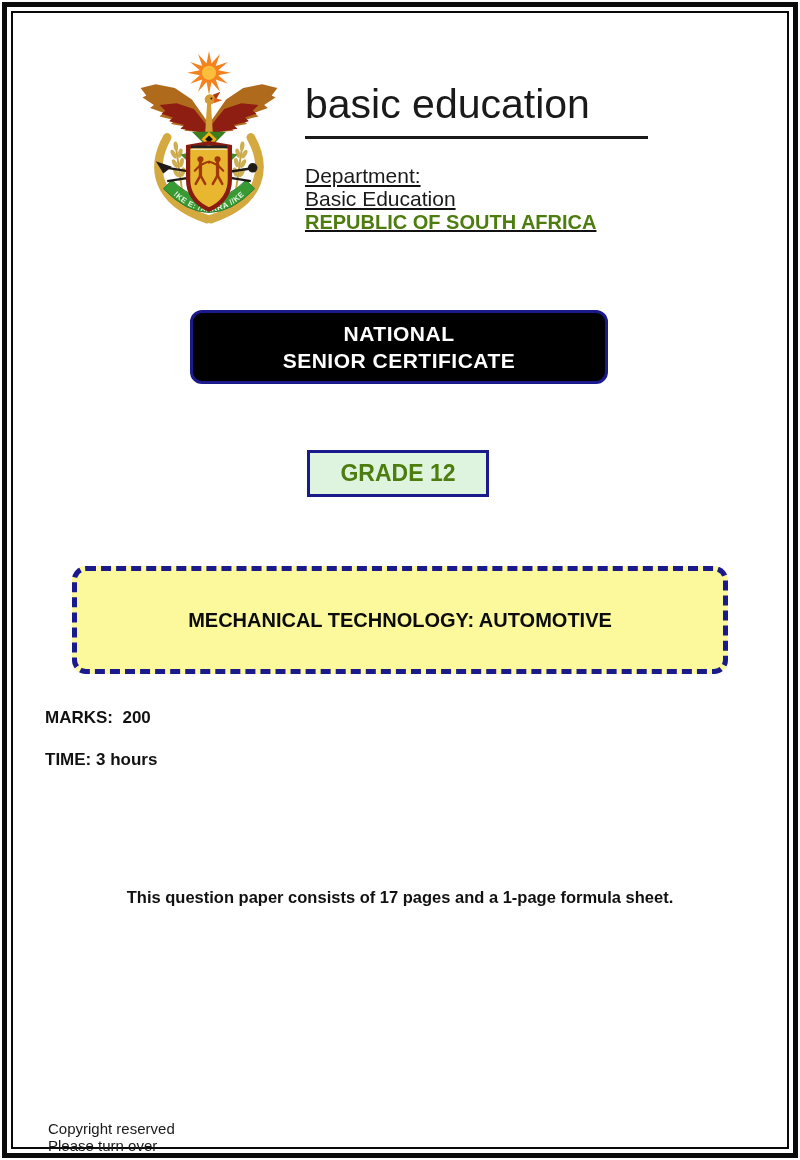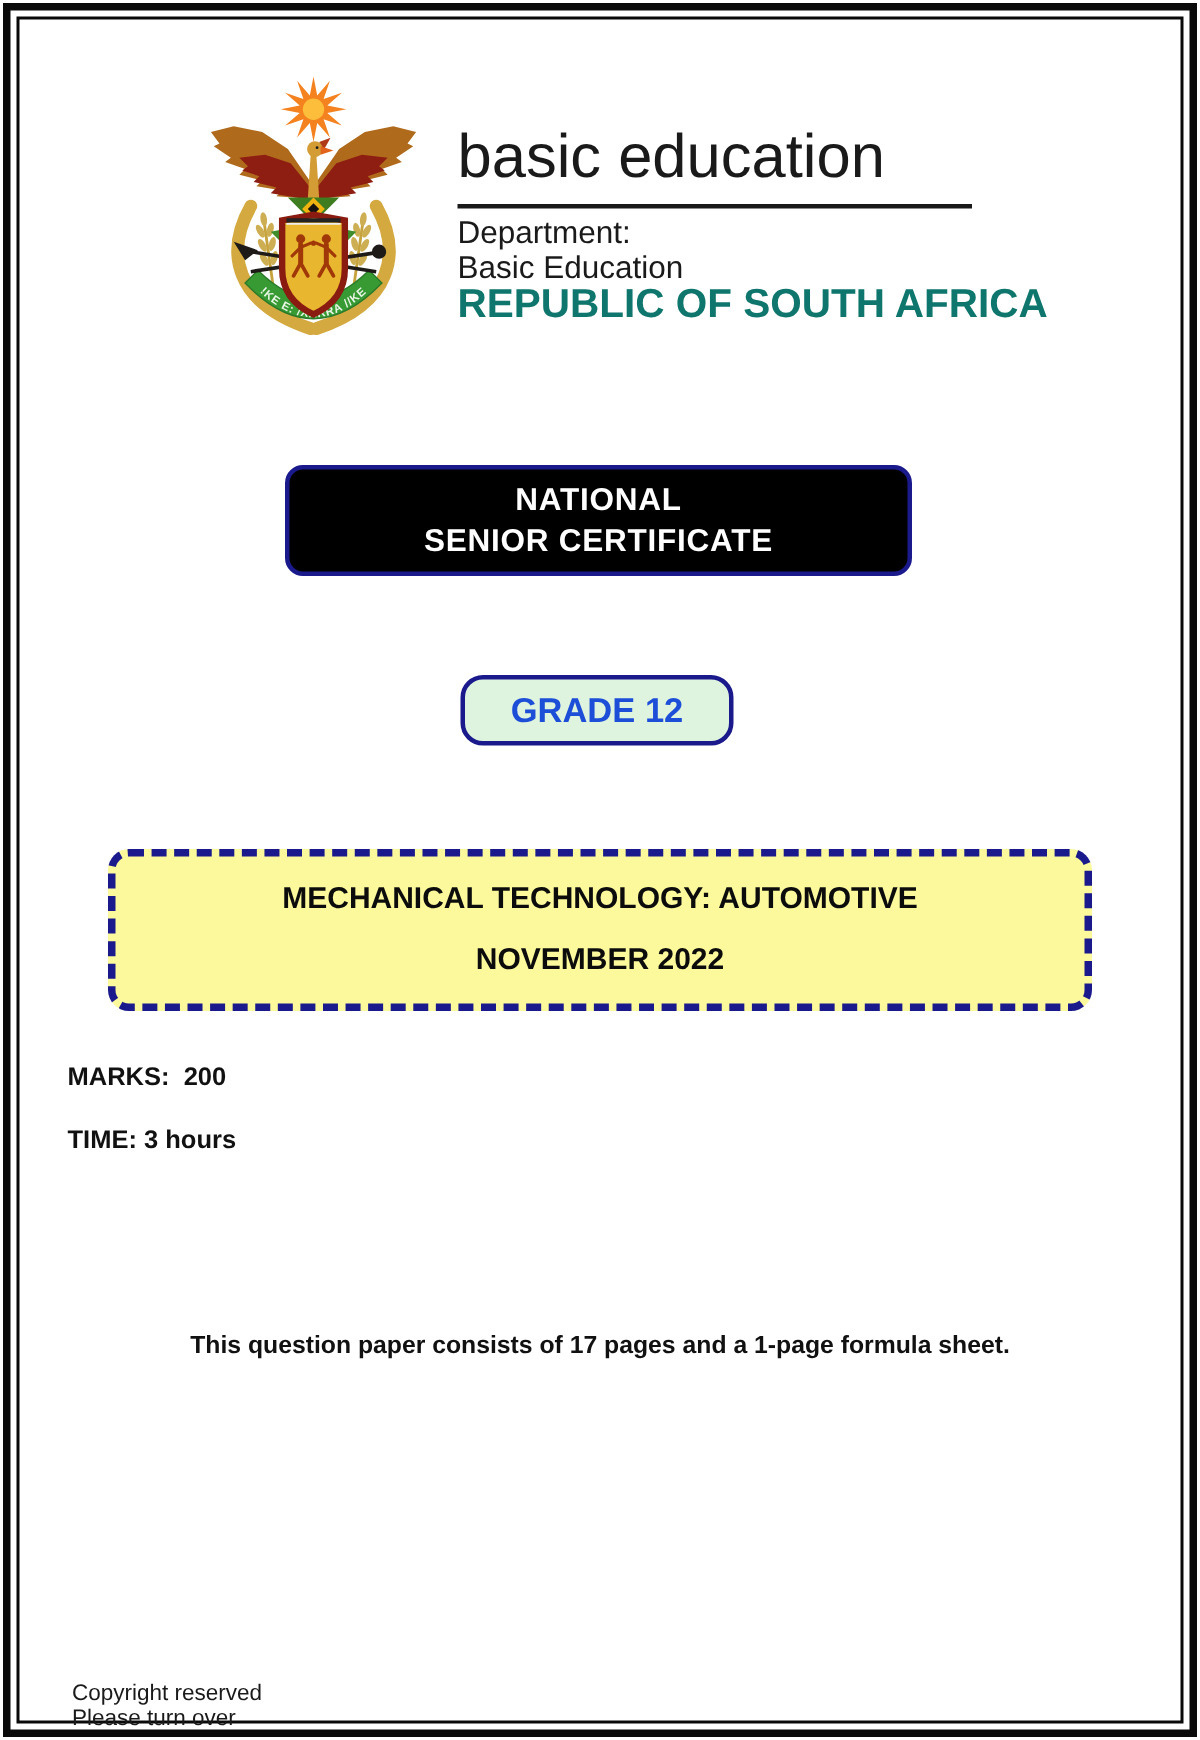--- a/index.html
+++ b/index.html
@@ -10,36 +10,36 @@
   }
   .frame-outer{position:absolute;inset:2px;border:5px solid #0a0a0a;pointer-events:none;}
   .frame-inner{position:absolute;inset:11px;border:2px solid #0a0a0a;pointer-events:none;}
 
   .coat{position:absolute;left:133px;top:50px;width:152px;height:190px;}
   .coat svg{display:block;width:100%;height:100%;}
 
   .wordmark{position:absolute;left:305px;top:84px;}
   .brand{font-size:41px;line-height:1;letter-spacing:0;color:#1a1a1a;
          padding-bottom:11px;border-bottom:3px solid #1a1a1a;width:343px;}
-  .dept-block{margin-top:5px;}
+  .dept-block{margin-top:25px;text-decoration:underline;}
   .dept-line{font-size:21px;line-height:23px;color:#1a1a1a;}
-  .country{font-size:27px;font-weight:bold;line-height:24px;color:#0f766e;}
+  .country{font-size:20px;font-weight:bold;line-height:24px;color:#4d7c0f;}
 
   .nsc-banner{
     position:absolute;left:190px;top:310px;width:418px;height:74px;box-sizing:border-box;
     background:var(--banner_bg,#000);border:3px solid var(--navy,#1a1a8c);border-radius:12px;
     color:#fff;font-weight:bold;font-size:21px;line-height:27px;letter-spacing:.5px;
     display:flex;flex-direction:column;align-items:center;justify-content:center;text-align:left;
   }
 
   .grade-badge{
     position:absolute;left:307px;top:450px;width:182px;height:47px;box-sizing:border-box;
-    background:var(--grade_bg,#dff4df);border:3px solid var(--navy,#1a1a8c);border-radius:15px;
+    background:var(--grade_bg,#dff4df);border:3px solid var(--navy,#1a1a8c);border-radius:0;
     display:flex;align-items:center;justify-content:center;
-    font-size:23px;font-weight:bold;color:#1d4ed8;
+    font-size:23px;font-weight:bold;color:#4d7c0f;
   }
 
   .subject-box{
     position:absolute;left:72px;top:566px;width:656px;height:108px;box-sizing:border-box;
     background:var(--subject_bg,#fbf99c);border:5px dashed var(--navy,#1a1a8c);border-radius:14px;
     display:flex;flex-direction:column;align-items:center;justify-content:space-evenly;
     font-weight:bold;font-size:20px;color:#0c0c0c;text-align:center;
   }
 
   .marks{position:absolute;left:45px;top:708px;font-weight:bold;font-size:17px;white-space:pre;}
@@ -150,21 +150,20 @@
 
   <div class="nsc-banner">
     <div>NATIONAL</div>
     <div>SENIOR CERTIFICATE</div>
   </div>
 
   <div class="grade-badge">GRADE 12</div>
 
   <div class="subject-box">
     <div>MECHANICAL TECHNOLOGY: AUTOMOTIVE</div>
-    <div>NOVEMBER 2022</div>
   </div>
 
   <div class="marks">MARKS:  200</div>
   <div class="time">TIME: 3 hours</div>
 
   <div class="note">This question paper consists of 17 pages and a 1-page formula sheet.</div>
 
   <div class="footer">
     <span>Copyright reserved</span>
     <span>Please turn over</span>

